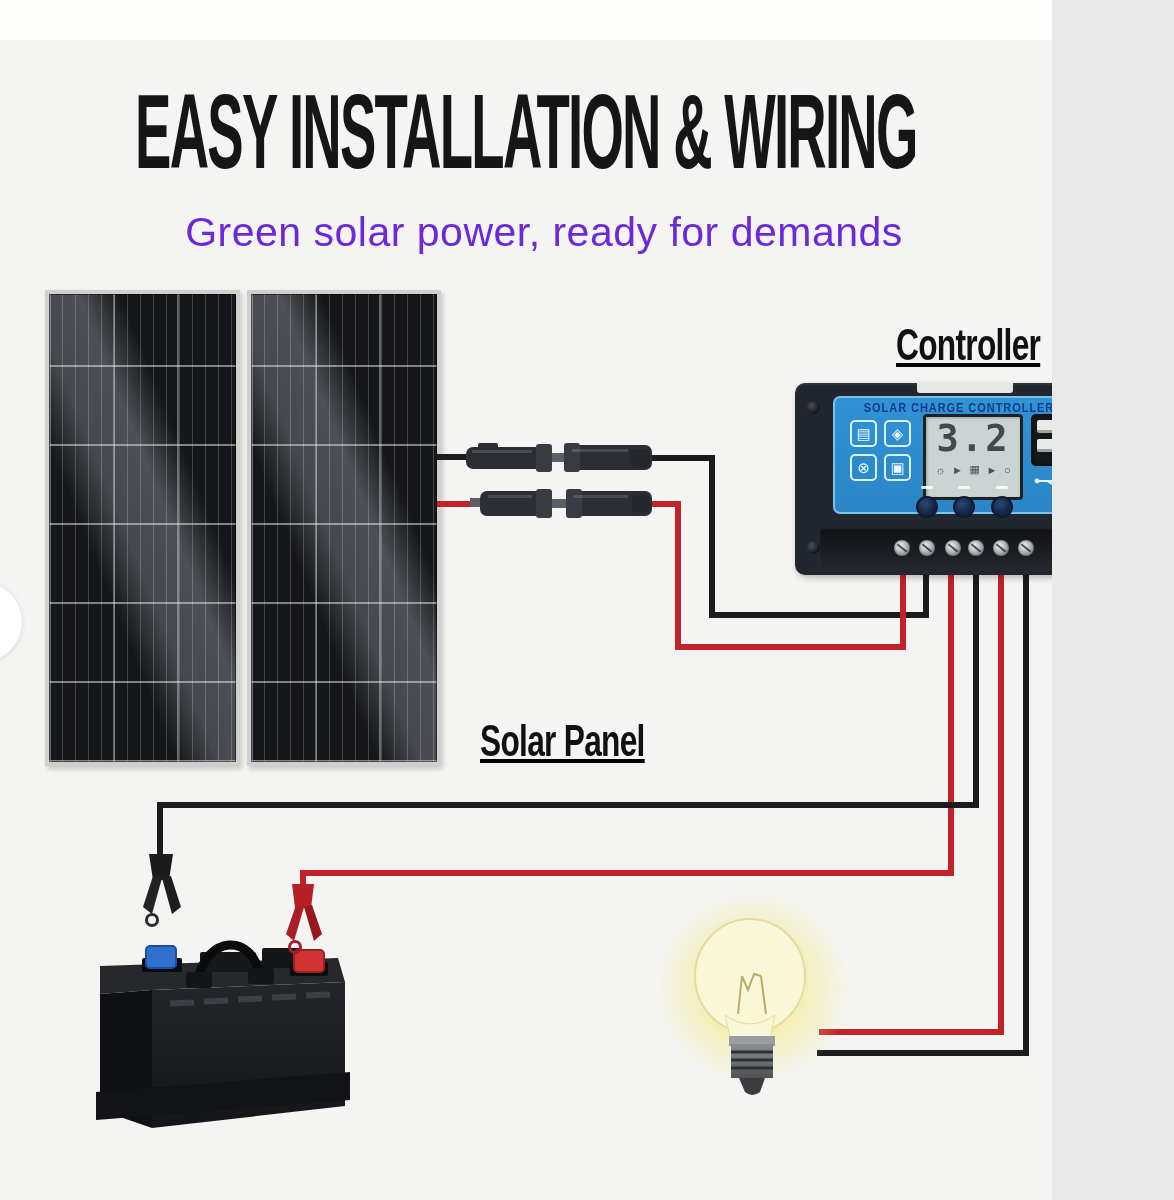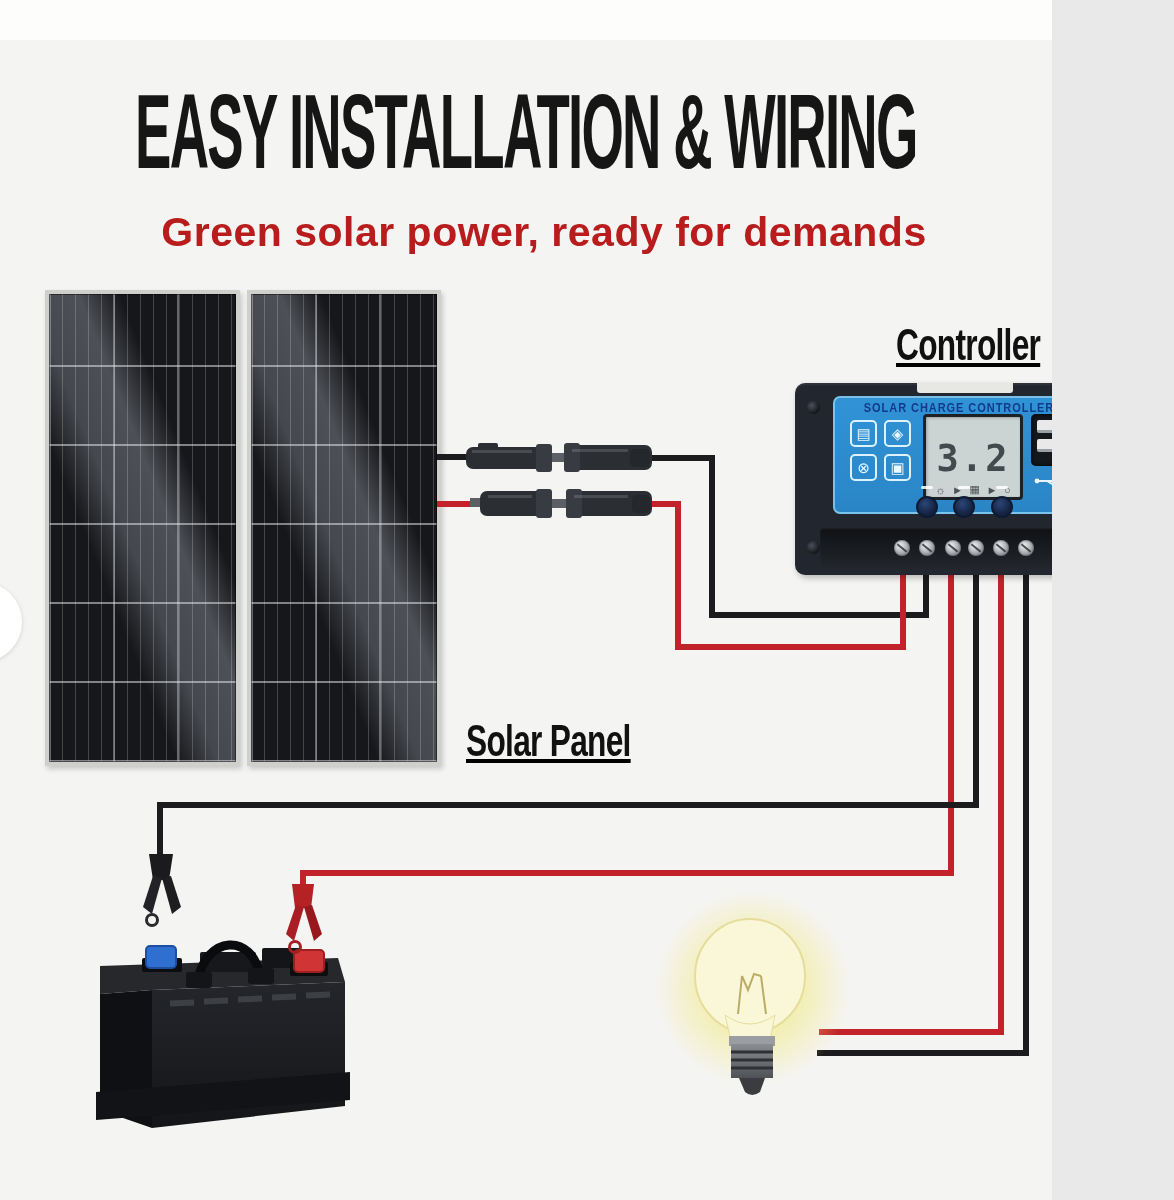--- a/index.html
+++ b/index.html
@@ -9,28 +9,28 @@
     background:var(--top_band,#fdfdfc);border-bottom:1px solid rgba(0,0,0,0.03);}
 
   
   .title-wrap{position:absolute;left:0;right:0;top:82px;height:100px;
     display:flex;align-items:center;justify-content:center;}
   .title-wrap h1{margin:0;font-size:94px;font-weight:800;letter-spacing:-3px;
     white-space:nowrap;color:var(--title_text,#161616);
     transform:scale(0.58,1.12);}
   .subtitle-wrap{position:absolute;left:0;right:0;top:205px;height:54px;
     display:flex;align-items:center;justify-content:center;}
-  .subtitle-wrap div{font-size:41px;font-weight:700;color:#b91c1c;letter-spacing:0.5px;margin-left:36px;}
+  .subtitle-wrap div{font-size:41px;font-weight:400;color:#6d28d9;letter-spacing:0.5px;margin-left:36px;}
 
   
   .diagram-label{position:absolute;width:240px;display:flex;justify-content:center;text-decoration:underline;}
   .diagram-label span{font-size:44px;font-weight:800;letter-spacing:-1px;color:#111;
     transform:scaleX(0.72);white-space:nowrap;}
   .lbl-controller{left:848px;top:320px;}
-  .lbl-solar{left:428px;top:716px;}
+  .lbl-solar{left:442px;top:716px;}
   .lbl-battery{left:326px;top:1078px;}
   .lbl-output{left:805px;top:964px;}
 
   
   .panels{position:absolute;left:45px;top:290px;width:396px;height:476px;
     display:flex;gap:7px;}
   .panel{flex:1;box-sizing:border-box;border:4px solid #cfd0cc;
     box-shadow:inset 0 0 0 1px rgba(0,0,0,0.45), 2px 3px 5px rgba(0,0,0,0.18);
     background-color:#16171a;
     background-image:
@@ -52,21 +52,21 @@
   .brand{position:absolute;left:0;right:0;top:3px;text-align:center;
     font-size:12px;font-weight:700;letter-spacing:1px;color:#123a8a;transform:scaleX(0.92);}
   .icon-grid{position:absolute;left:15px;top:22px;width:62px;height:64px;
     display:grid;grid-template-columns:27px 27px;grid-template-rows:27px 27px;gap:7px;}
   .icon-box{border:2px solid #dcf2ff;border-radius:5px;box-sizing:border-box;
     display:flex;align-items:center;justify-content:center;
     color:#eaf8ff;font-size:15px;line-height:1;}
   .lcd{position:absolute;left:88px;top:16px;width:100px;height:86px;border-radius:4px;
     background:var(--lcd_gray,#ccd3d3);border:3px solid #1d2126;box-sizing:border-box;
     box-shadow:inset 1px 1px 3px rgba(0,0,0,0.25);}
-  .lcd-value{margin-top:20px;text-align:center;font-family:"DejaVu Sans Mono",monospace;
+  .lcd-value{margin-top:0;text-align:center;font-family:"DejaVu Sans Mono",monospace;
     font-size:37px;font-weight:700;letter-spacing:2px;color:#434a4e;}
   .lcd-status{display:flex;justify-content:space-around;align-items:center;
     margin-top:3px;padding:0 6px;font-size:11px;color:#4c5357;}
   .usb-block{position:absolute;left:196px;top:16px;width:46px;height:52px;border-radius:5px;
     background:#14171c;box-shadow:inset 0 0 4px #000;}
   .usb-port{width:34px;height:13px;background:#e9e9e9;border-radius:2px;
     margin:6px auto 0 auto;border-bottom:3px solid #9aa0a6;box-sizing:border-box;}
   .usb-symbol{position:absolute;left:198px;top:76px;width:42px;height:14px;}
   .ctl-btn{position:absolute;width:22px;height:22px;border-radius:50%;
     background:radial-gradient(circle at 40% 32%, #2a4676, #152241 65%);

